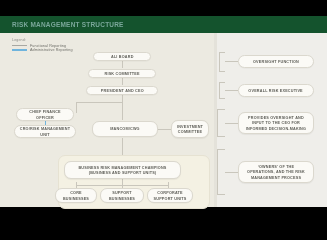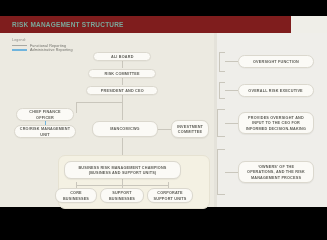--- a/index.html
+++ b/index.html
@@ -38,22 +38,22 @@
     position: absolute;
     left: 0; top: 16px;
     width: 327px; height: 191px;
     background: #efeee8;
   }
 
   
   .title-band {
     position: absolute;
     left: 0; top: 0;
-    width: 291px; height: 17px;
-    background: #7f1d1d;
+    width: 327px; height: 17px;
+    background: #14532d;
   }
   .title-text {
     position: absolute;
     left: 12px; top: 4px;
     font-size: 7.2px;
     letter-spacing: 0.25px;
     font-weight: bold;
     color: #7ba79a;
     white-space: nowrap;
     font-stretch: condensed;

